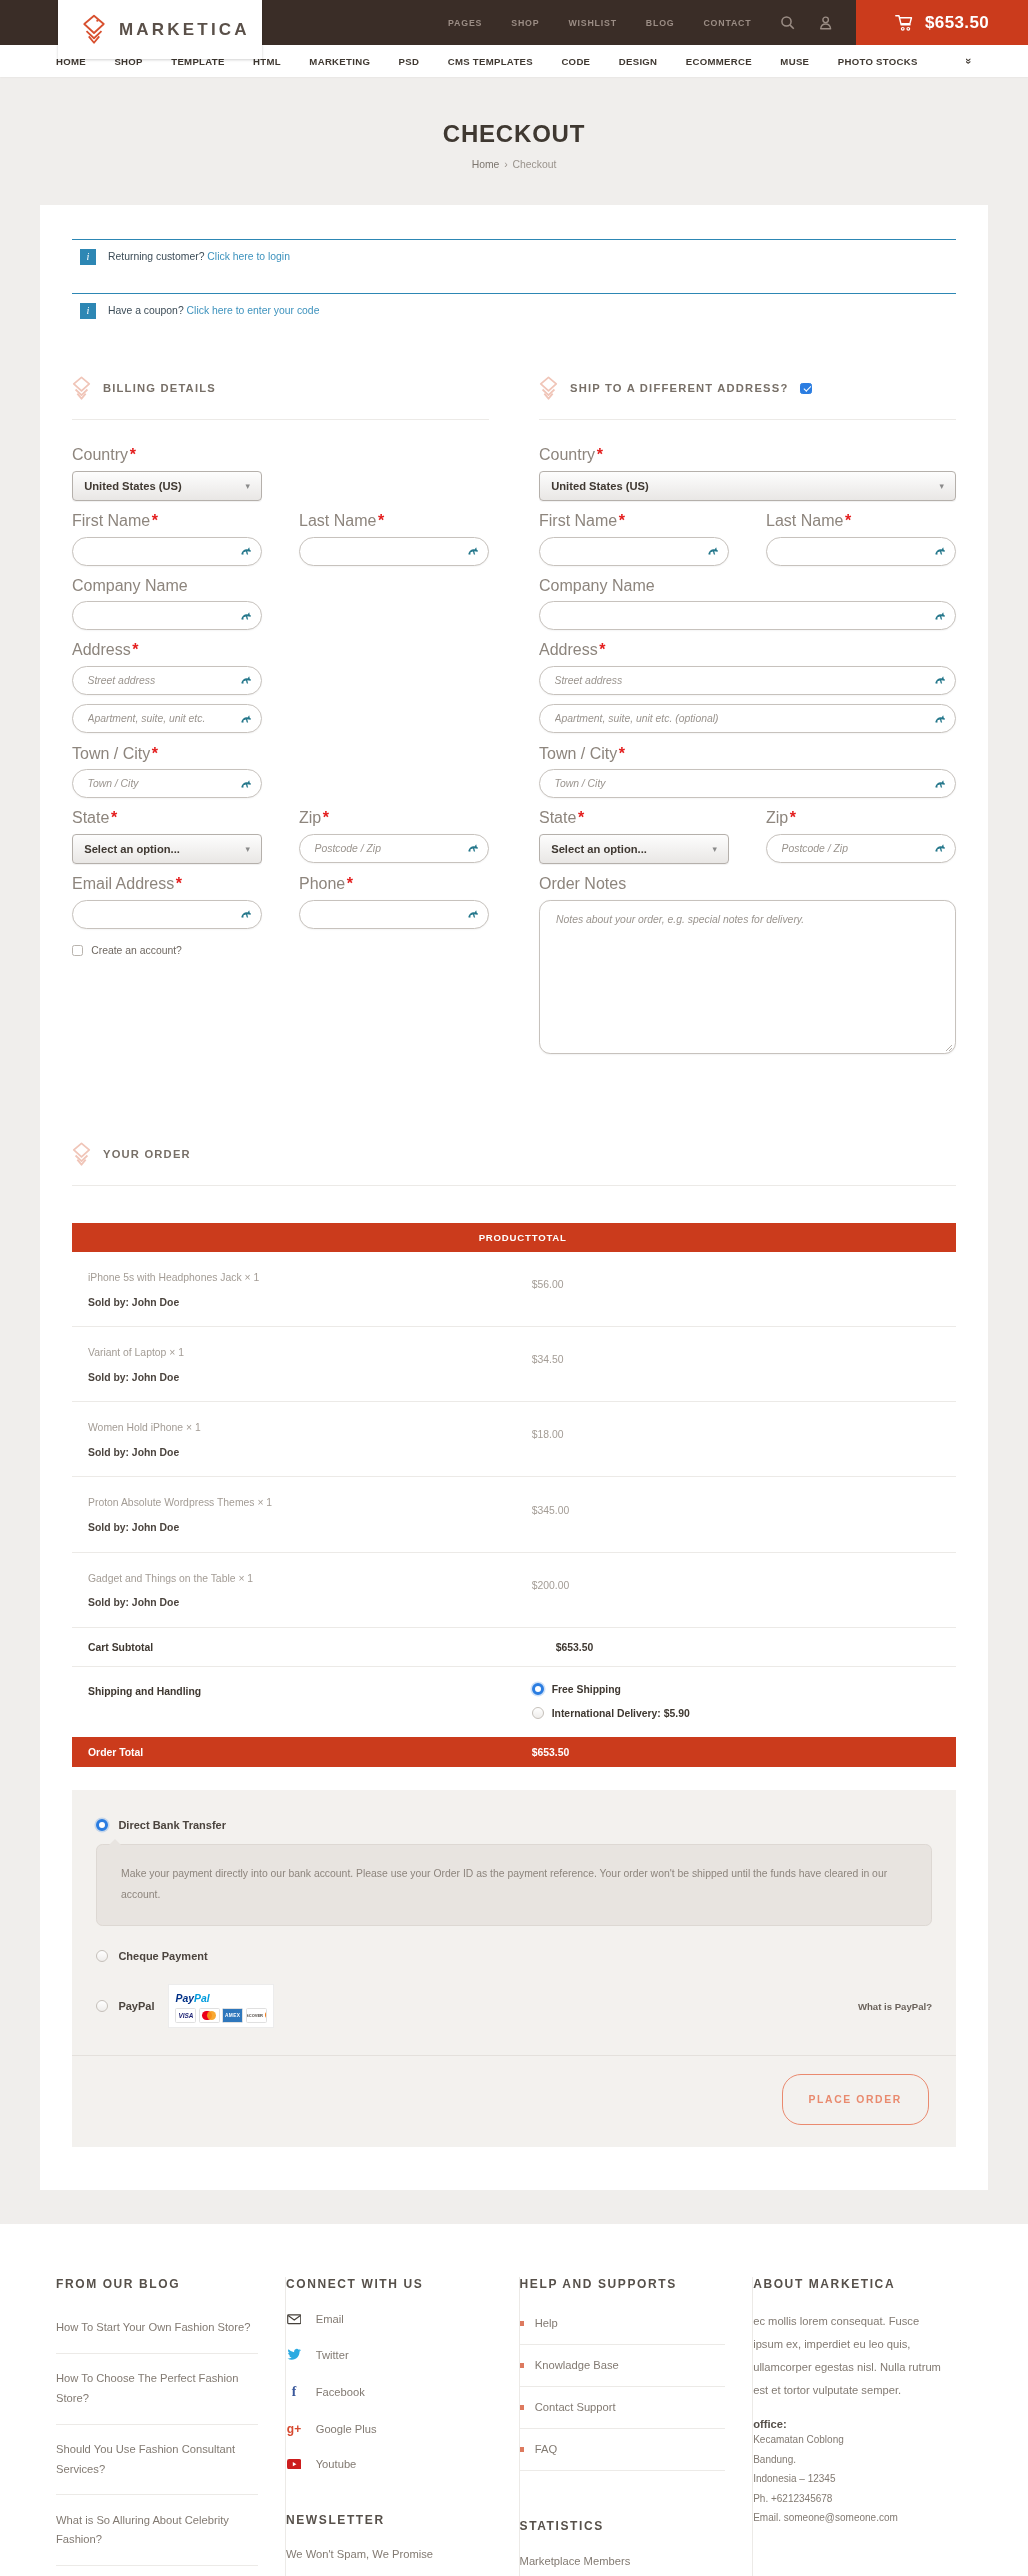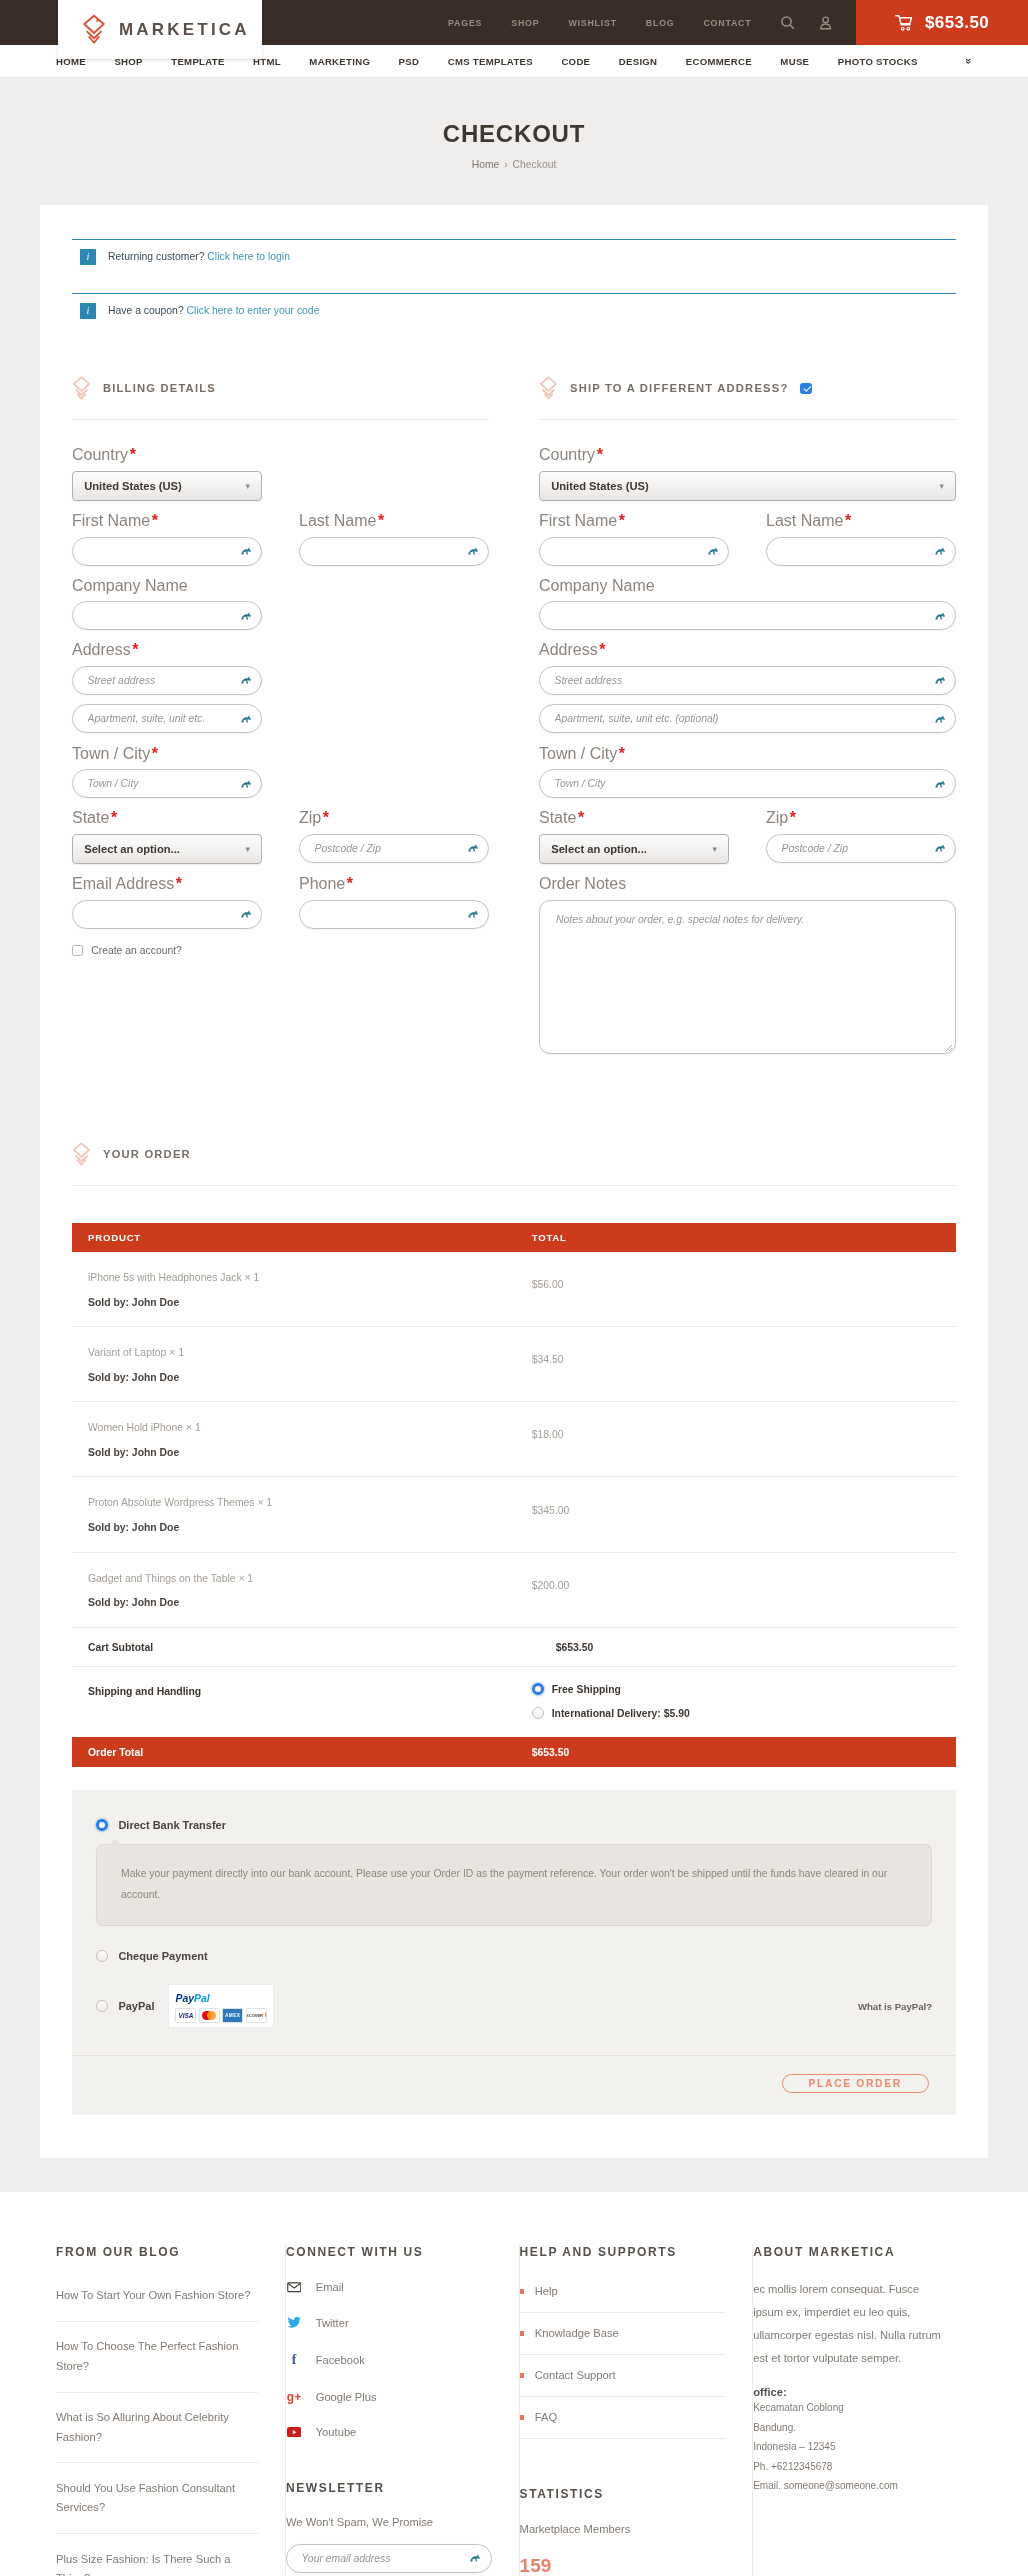--- a/index.html
+++ b/index.html
@@ -96,21 +96,21 @@
   .cb.checked { background: #2b7de1; border-color: #2b7de1; }
   .cb.checked::after {
     content: ""; position: absolute; left: 2.4px; top: 2.4px; width: 5.6px; height: 3.2px;
     border-left: 1.6px solid #fff; border-bottom: 1.6px solid #fff; transform: rotate(-45deg);
   }
   .create-account { display: flex; align-items: center; gap: 8px; margin-top: 16px; }
   .create-account span { font-size: 10.4px; color: #6e6760; }
   
   .order-sec { margin-top: 74px; }
   .order-table { margin-top: 37px; }
-  .thead { background: #cb3b1c; height: 29px; display: flex; align-items: center; }
+  .thead { background: #cb3b1c; height: 29px; display: flex; align-items: center; text-align: right; }
   .thead span { color: #fff; font-size: 9.6px; font-weight: bold; letter-spacing: 0.8px; }
   .cell-l { flex: 0 0 52%; padding-left: 16px; }
   .orow { display: flex; border-bottom: 0.8px solid #eceae7; padding: 20px 0 18.5px; }
   .p-name { font-size: 10.4px; color: #a39c95; margin-bottom: 13.7px; }
   .p-seller { font-size: 10.4px; font-weight: bold; color: #4b443e; }
   .p-total { font-size: 10.4px; color: #a39c95; padding-top: 7.2px; }
   .srow { display: flex; align-items: flex-end; border-bottom: 0.8px solid #eceae7; padding: 13.7px 0; gap: 24px; }
   .srow .lbl, .srow .val { font-size: 10.4px; font-weight: bold; color: #3f3831; }
   .shiprow { display: flex; border-bottom: 0; padding: 16px 0 17.7px; }
   .ship-opts { display: flex; flex-direction: column; gap: 12px; }
@@ -147,21 +147,21 @@
   .badge.amex { background: #2e77bc; }
   .badge.amex span { font-size: 4.8px; font-weight: bold; color: #fff; letter-spacing: 0.4px; }
   .badge.disc span { font-size: 4px; font-weight: bold; color: #4a443e; }
   .badge.disc i { width: 5.6px; height: 5.6px; border-radius: 50%; background: #f48120; margin-left: 1.6px; flex: none; }
   .whatis { margin-left: auto; font-size: 9.6px; font-weight: bold; color: #6b635c; cursor: pointer; }
   .pay-divider { border-top: 0.8px solid #e4e0dc; margin: 27px -24px 0; }
   .place-wrap { text-align: right; padding: 17.7px 3.2px 22.5px; }
   .place-btn {
     background: transparent; border: 1.6px solid #ea8a6f; border-radius: 19px;
     color: #e98a6e; font-size: 10.4px; font-weight: bold; letter-spacing: 1.6px;
-    padding: 3px 26px; cursor: pointer; font-family: "Liberation Sans", sans-serif;
+    padding: 19px 26px; cursor: pointer; font-family: "Liberation Sans", sans-serif;
   }
   
   .footer { background: #fff; }
   .fgrid { display: grid; grid-template-columns: 1fr 1.02fr 1.02fr .96fr; padding: 53px 56px 37px; }
   .fcol { padding-right: 27px; }
   .fcol.bordered { border-left: 0.8px solid #eceae7; }
   .fcol h3 { font-size: 12px; font-weight: bold; letter-spacing: 1.6px; color: #56504a; margin-bottom: 11.2px; }
   .blog-item { padding: 15.3px 0; border-bottom: 0.8px solid #eceae7; font-size: 11.2px; line-height: 1.75; color: #827a72; cursor: pointer; }
   .blog-item:last-child { border-bottom: 0; }
   .soc-row { display: flex; align-items: center; gap: 13.7px; margin: 22px 0; cursor: pointer; }
@@ -585,22 +585,22 @@
   </section>
 </main>
 
 <footer class="footer">
   <div class="fgrid">
 
     <div class="fcol">
       <h3>FROM OUR BLOG</h3>
       <div class="blog-item">How To Start Your Own Fashion Store?</div>
       <div class="blog-item">How To Choose The Perfect Fashion Store?</div>
+      <div class="blog-item">Should You Use Fashion Consultant Services?</div>
       <div class="blog-item">What is So Alluring About Celebrity Fashion?</div>
-      <div class="blog-item">Should You Use Fashion Consultant Services?</div>
       <div class="blog-item">Plus Size Fashion: Is There Such a Thing?</div>
     </div>
 
     <div class="fcol bordered">
       <h3>CONNECT WITH US</h3>
       <div class="soc-row">
         <span class="soc-ic">
           <svg viewBox="0 0 20 14" width="14.5" height="10.4">
               <rect x="1" y="1" width="18" height="12" rx="1" fill="none" stroke="#45403a" stroke-width="1.6"></rect>
               <path d="M1.5 2 L10 8 L18.5 2" fill="none" stroke="#45403a" stroke-width="1.6"></path>

